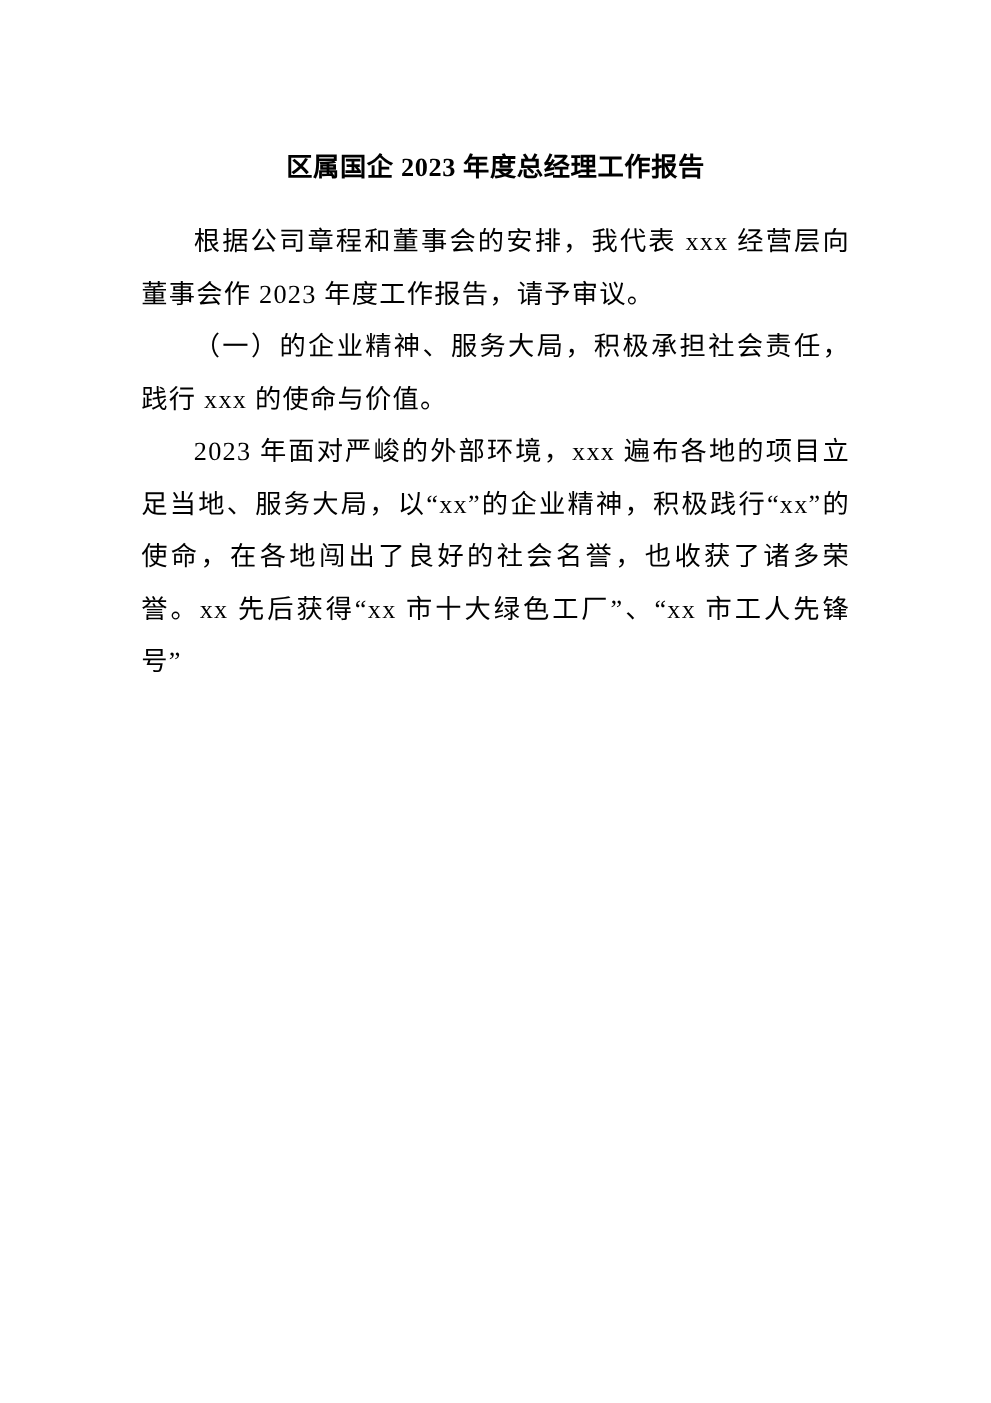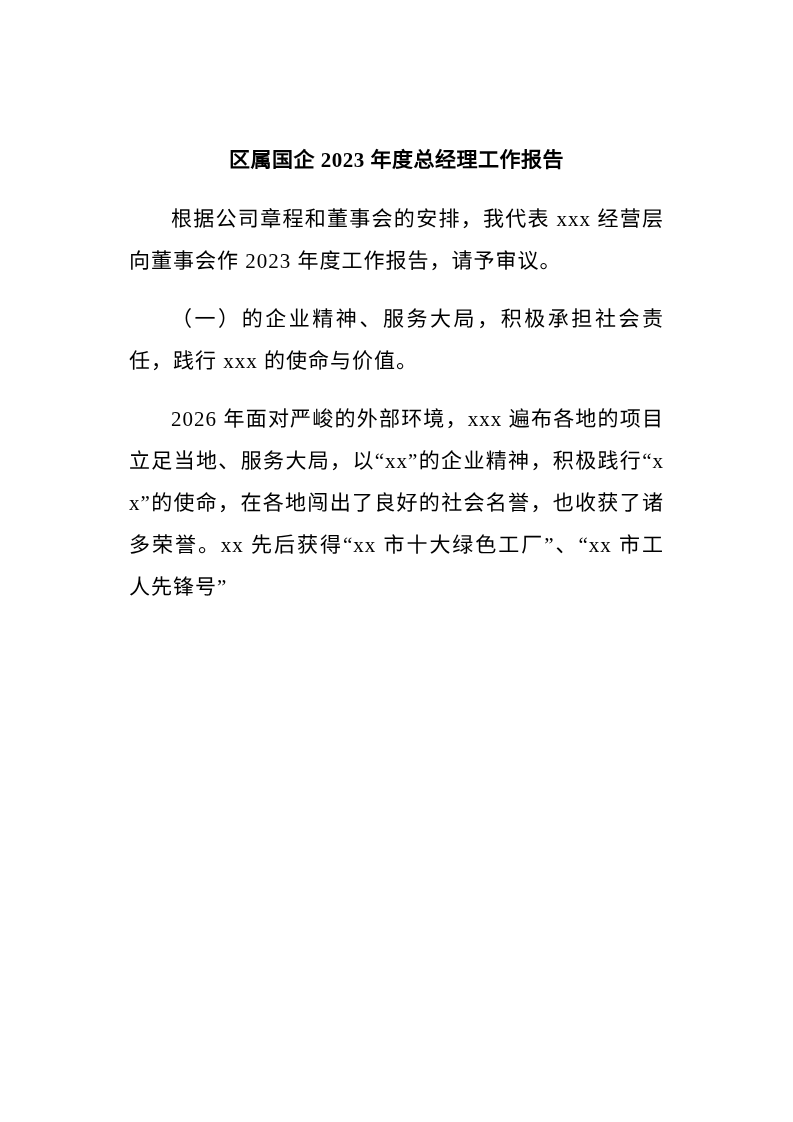--- a/index.html
+++ b/index.html
@@ -14,46 +14,46 @@
     height: 1122px;
     margin: 0 auto;
     background: #ffffff;
     color: #000000;
     font-family: "Liberation Serif", "DejaVu Serif", serif;
     overflow: hidden;
   }
   .content {
     position: absolute;
     left: 113px;
-    top: 142px;
+    top: 116px;
     width: 567px;
   }
   .doc-title {
     margin: 0 0 20px 0;
     font-size: 21px;
     line-height: 36px;
     font-weight: 700;
     text-align: center;
     letter-spacing: 0.5px;
     white-space: nowrap;
   }
   .para {
-    margin: 16px;
+    margin: 0;
     font-size: 21px;
     line-height: 42px;
     letter-spacing: 1px;
     text-align: justify;
     text-justify: inter-character;
     text-indent: 2em;
     word-break: break-all;
   }
 </style>
 </head>
 <body>
 
 <div class="page" style="background: rgb(255, 255, 255); color: rgb(0, 0, 0);">
   <div class="content">
     <h1 class="doc-title">区属国企 2023 年度总经理工作报告</h1>
     <p class="para">根据公司章程和董事会的安排，我代表 xxx 经营层向董事会作 2023 年度工作报告，请予审议。</p>
     <p class="para">（一）的企业精神、服务大局，积极承担社会责任，践行 xxx 的使命与价值。</p>
-    <p class="para">2026 年面对严峻的外部环境，xxx 遍布各地的项目立足当地、服务大局，以“xx”的企业精神，积极践行“xx”的使命，在各地闯出了良好的社会名誉，也收获了诸多荣誉。xx 先后获得“xx 市十大绿色工厂”、“xx 市工人先锋号”</p>
+    <p class="para">2023 年面对严峻的外部环境，xxx 遍布各地的项目立足当地、服务大局，以“xx”的企业精神，积极践行“xx”的使命，在各地闯出了良好的社会名誉，也收获了诸多荣誉。xx 先后获得“xx 市十大绿色工厂”、“xx 市工人先锋号”</p>
   </div>
 </div>
 
 </body></html>

